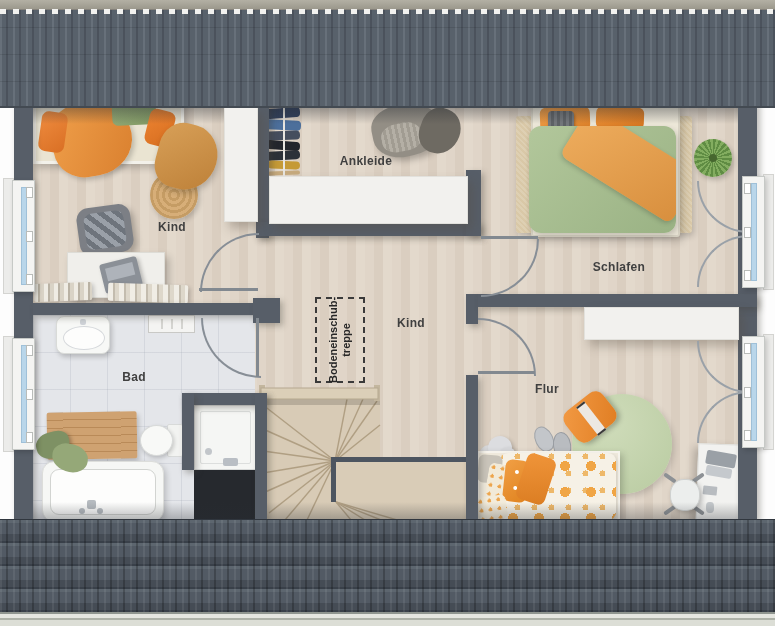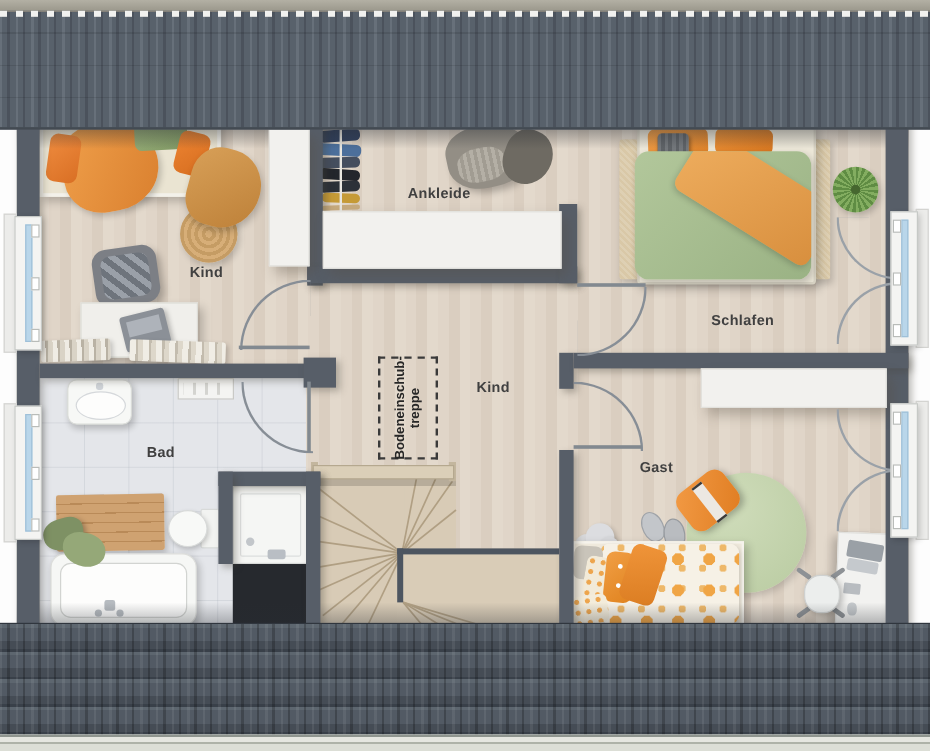--- a/index.html
+++ b/index.html
@@ -239,21 +239,21 @@
     <div class="handle" style="left:1px;top:6px;"></div>
     <div class="handle" style="left:1px;top:50px;"></div>
     <div class="handle" style="left:1px;bottom:6px;"></div>
   </div>
 
   <div class="room-label" style="left:172px;top:227px;">Kind</div>
   <div class="room-label" style="left:366px;top:161px;">Ankleide</div>
   <div class="room-label" style="left:619px;top:267px;">Schlafen</div>
   <div class="room-label" style="left:411px;top:323px;">Kind</div>
   <div class="room-label" style="left:134px;top:377px;">Bad</div>
-  <div class="room-label" style="left:547px;top:389px;">Gast</div>
+  <div class="room-label" style="left:547px;top:389px;">Flur</div>
 
   <div class="a" style="left:0;top:0;width:775px;height:108px;z-index:40;background:
       repeating-linear-gradient(180deg, rgba(0,0,0,.10) 0 1px, transparent 1px 27px),
       repeating-linear-gradient(90deg, #67707a 0 2px, #58616b 2px 6px, #4b525c 6px 8px, #58616b 8px 13px),
       #58616b;border-bottom:2px solid #434a52;box-sizing:border-box;">
     <div class="a" style="left:0;top:0;width:775px;height:9px;background:linear-gradient(180deg,#b3b0a4,#9b988c);border-bottom:1px solid #84817a;"></div>
     <div class="a" style="left:0;top:9px;width:775px;height:5px;background:repeating-linear-gradient(90deg,#f1f1ef 0 6px,rgba(255,255,255,0) 6px 13px);"></div>
   </div>
   <div class="a" style="left:0;top:519px;width:775px;height:107px;z-index:40;">
     <div class="a" style="left:0;top:0;width:775px;height:93px;background:

